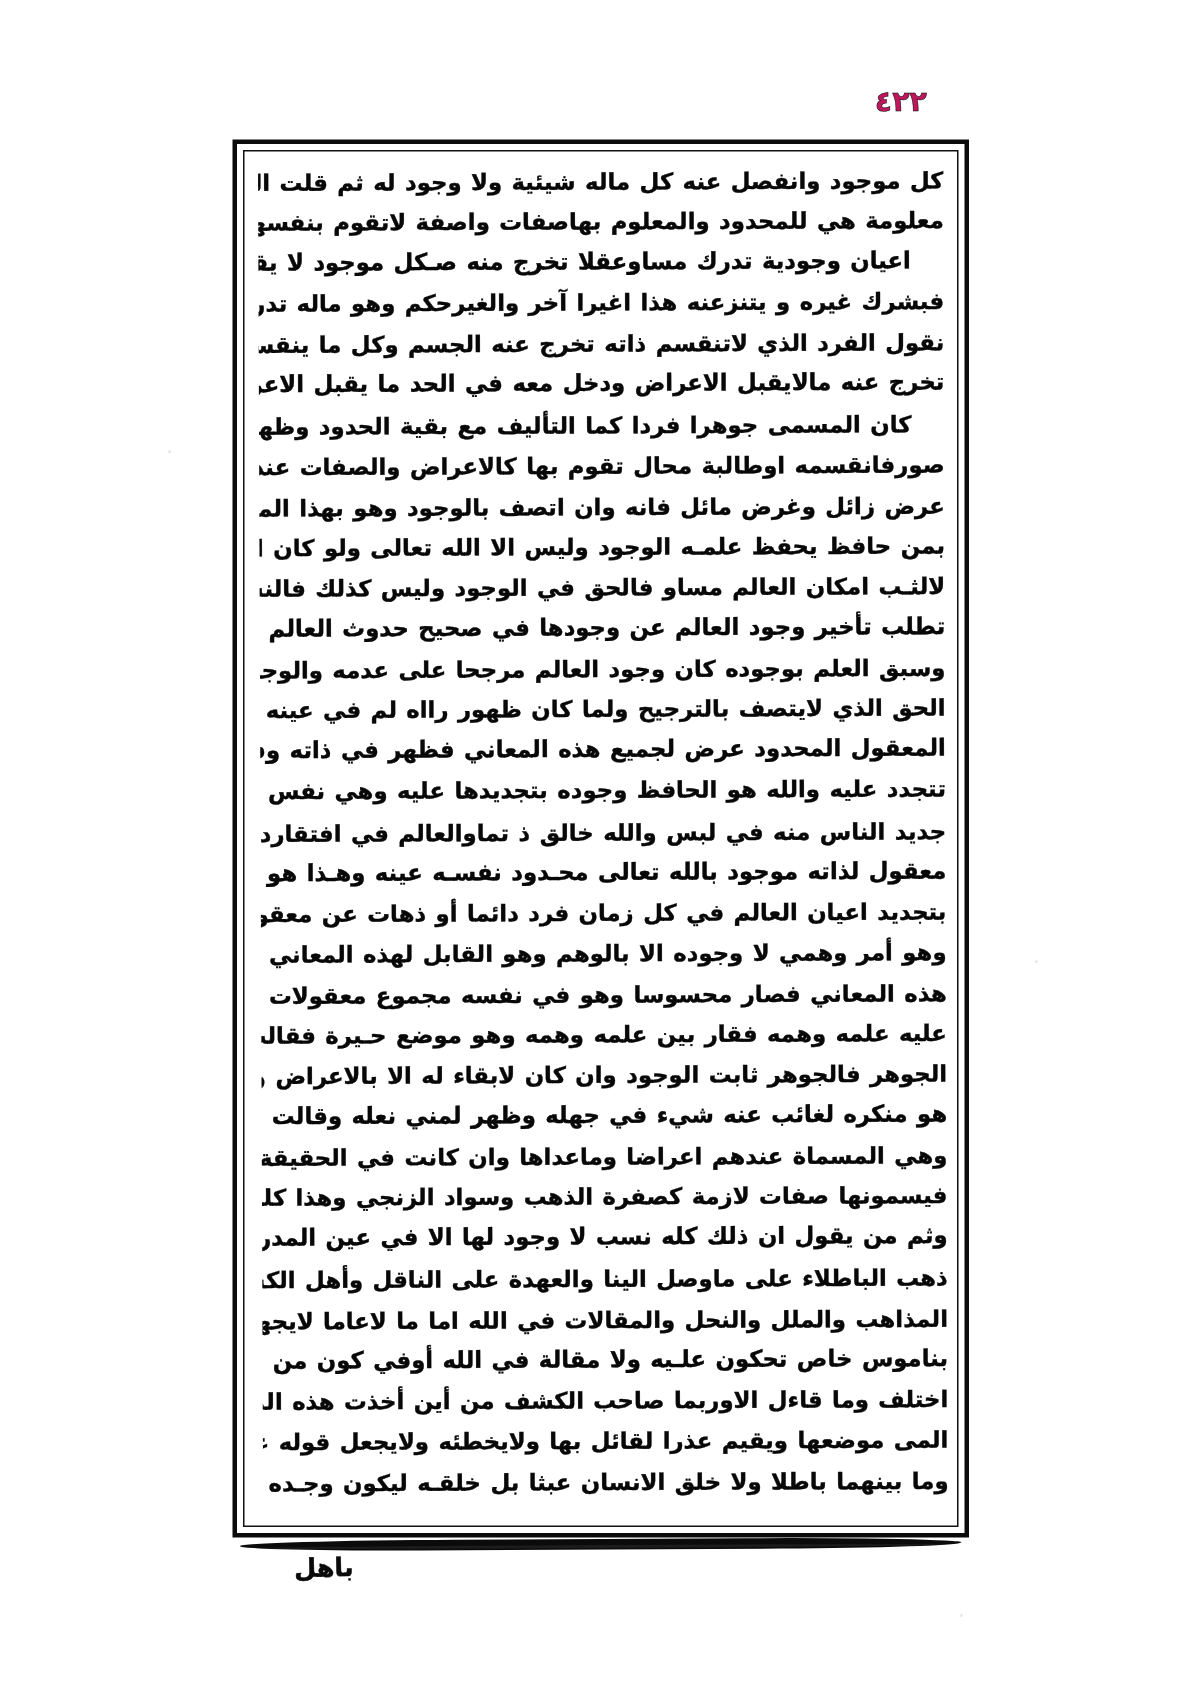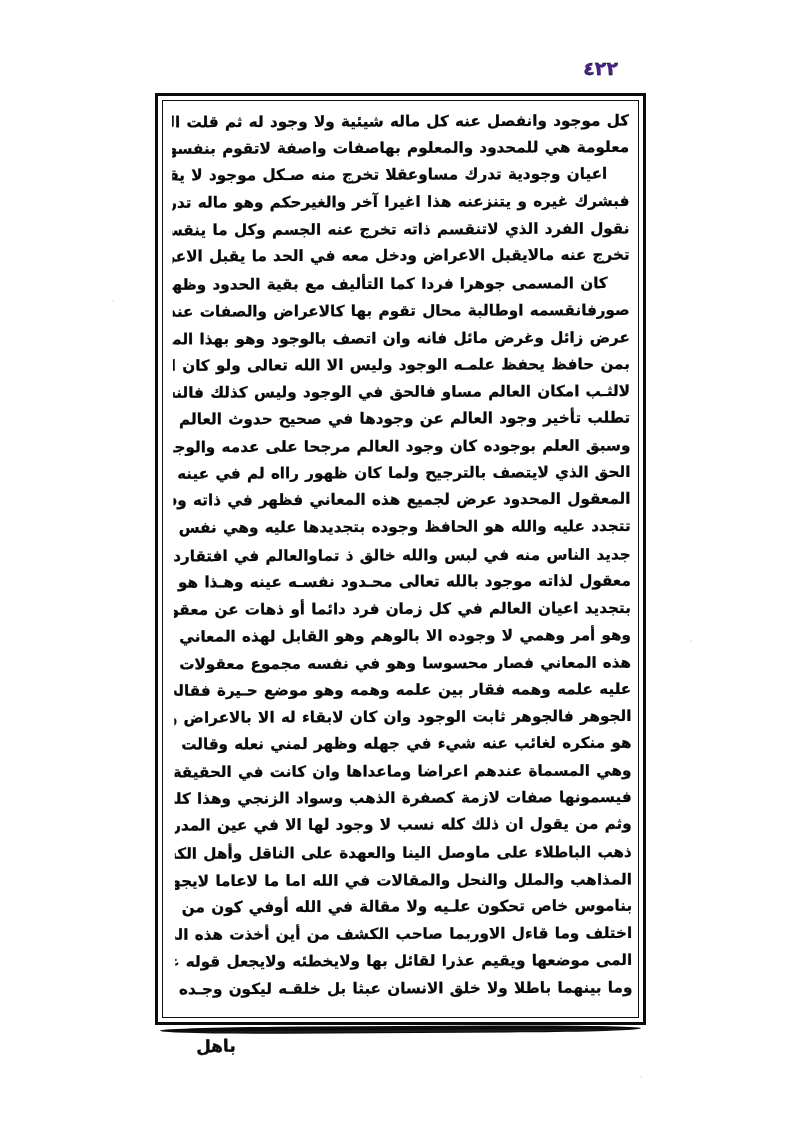--- a/index.html
+++ b/index.html
@@ -15,21 +15,21 @@
     position:absolute;inset:0;
     background:#ffffff;
   }
 
   
   .folio{
     position:absolute;
     top:57px;right:182px;
     font-size:19px;
     font-weight:bold;
-    color:#4c1d95;
+    color:#be185d;
     letter-spacing:1px;
     font-family:"DejaVu Sans",sans-serif;
     -webkit-text-stroke:.35px #000;
   }
 
   
   .frame-outer{
     position:absolute;
     left:155px;top:93px;
     width:491px;height:932px;

